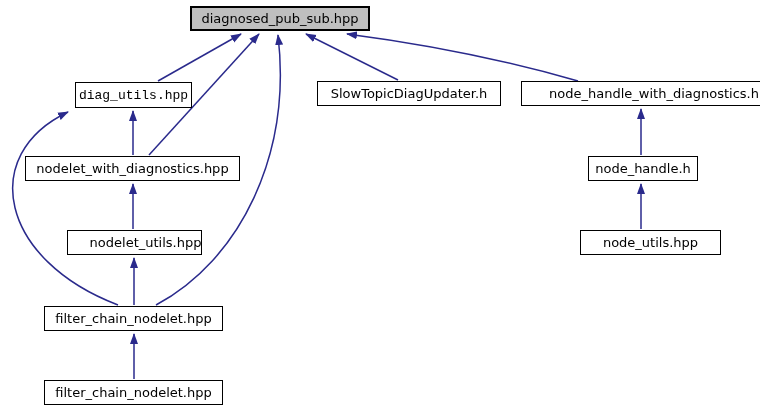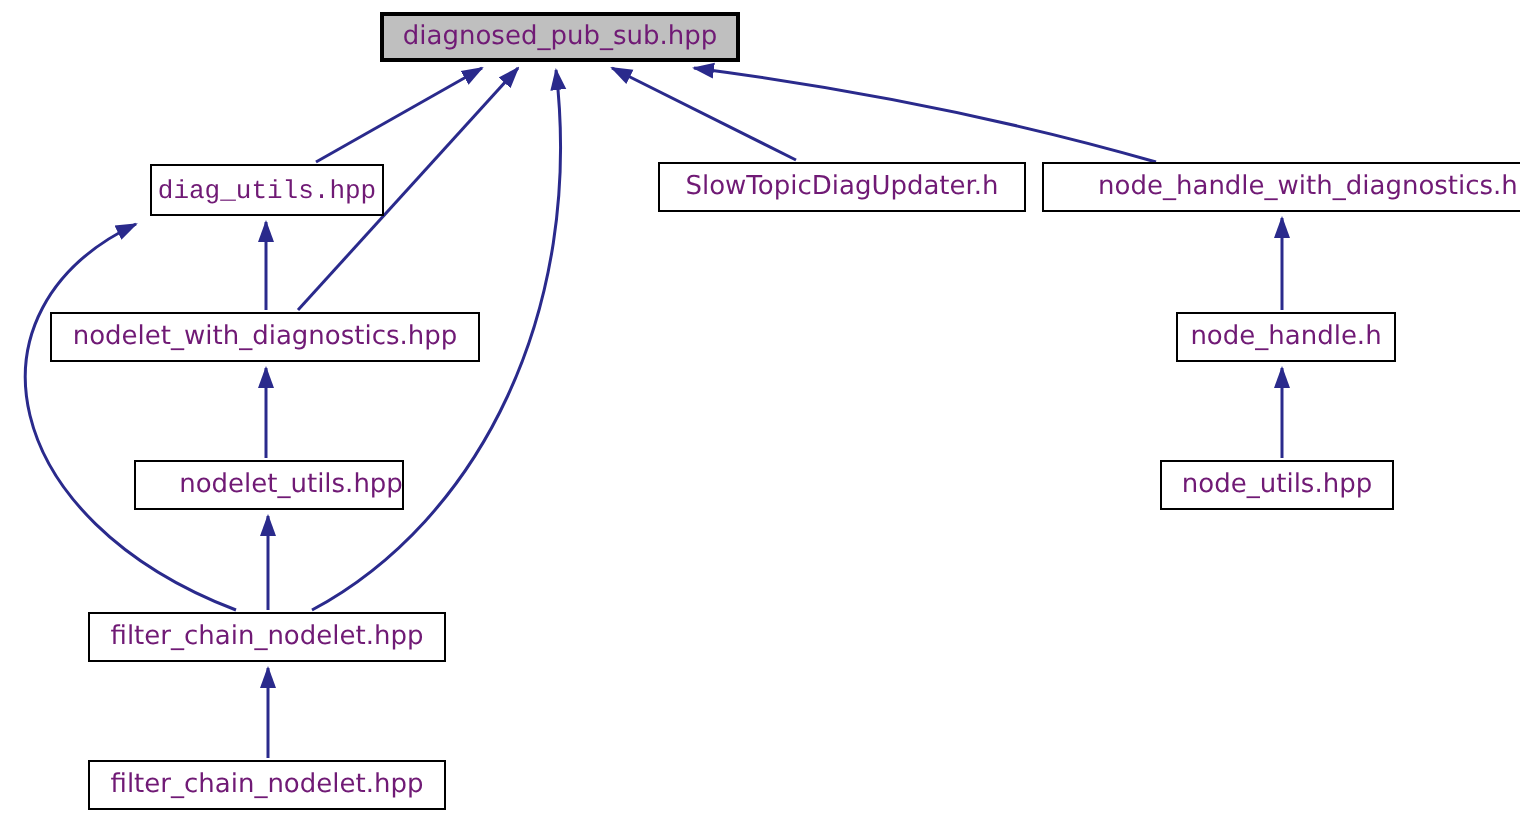--- a/index.html
+++ b/index.html
@@ -25,43 +25,43 @@
   #edge-layer path.edge {
     fill: none;
     stroke: #2a2a8c;
     stroke-width: 1.5;
   }
   .node {
     position: absolute;
     box-sizing: border-box;
     border: 1px solid #000000;
     background: #ffffff;
-    color: #701a75;
+    color: #000000;
     font-size: 13px;
     line-height: 1;
     display: flex;
     align-items: center;
     justify-content: center;
     white-space: nowrap;
     cursor: pointer;
   }
   .node.highlight {
     background: #bfbfbf;
     border-width: 2px;
     cursor: default;
   }
   
   .n0 { left: 190px; top: 6px;   width: 180px; height: 25px; }
   .n1 { left: 75px;  top: 82px;  width: 117px; height: 26px; font-family: Liberation Mono, monospace; }
-  .n2 { left: 317px; top: 81px;  width: 184px; height: 25px; margin-left: 12px; }
+  .n2 { left: 317px; top: 81px;  width: 184px; height: 25px; }
   .n3 { left: 521px; top: 81px;  width: 266px; height: 25px; }
   .n4 { left: 25px;  top: 156px; width: 215px; height: 25px; }
   .n5 { left: 588px; top: 156px; width: 110px; height: 25px; }
   .n6 { left: 67px;  top: 230px; width: 135px; height: 25px; padding-left: 22px; }
-  .n7 { left: 580px; top: 230px; width: 117px; height: 25px; }
+  .n7 { left: 580px; top: 230px; width: 141px; height: 25px; }
   .n8 { left: 44px;  top: 306px; width: 179px; height: 25px; }
   .n9 { left: 44px;  top: 380px; width: 179px; height: 25px; }
 </style>
 </head>
 <body>
 
 <div id="stage">
 
   <svg id="edge-layer" viewBox="0 0 760 411" xmlns="http://www.w3.org/2000/svg">
     <defs>

